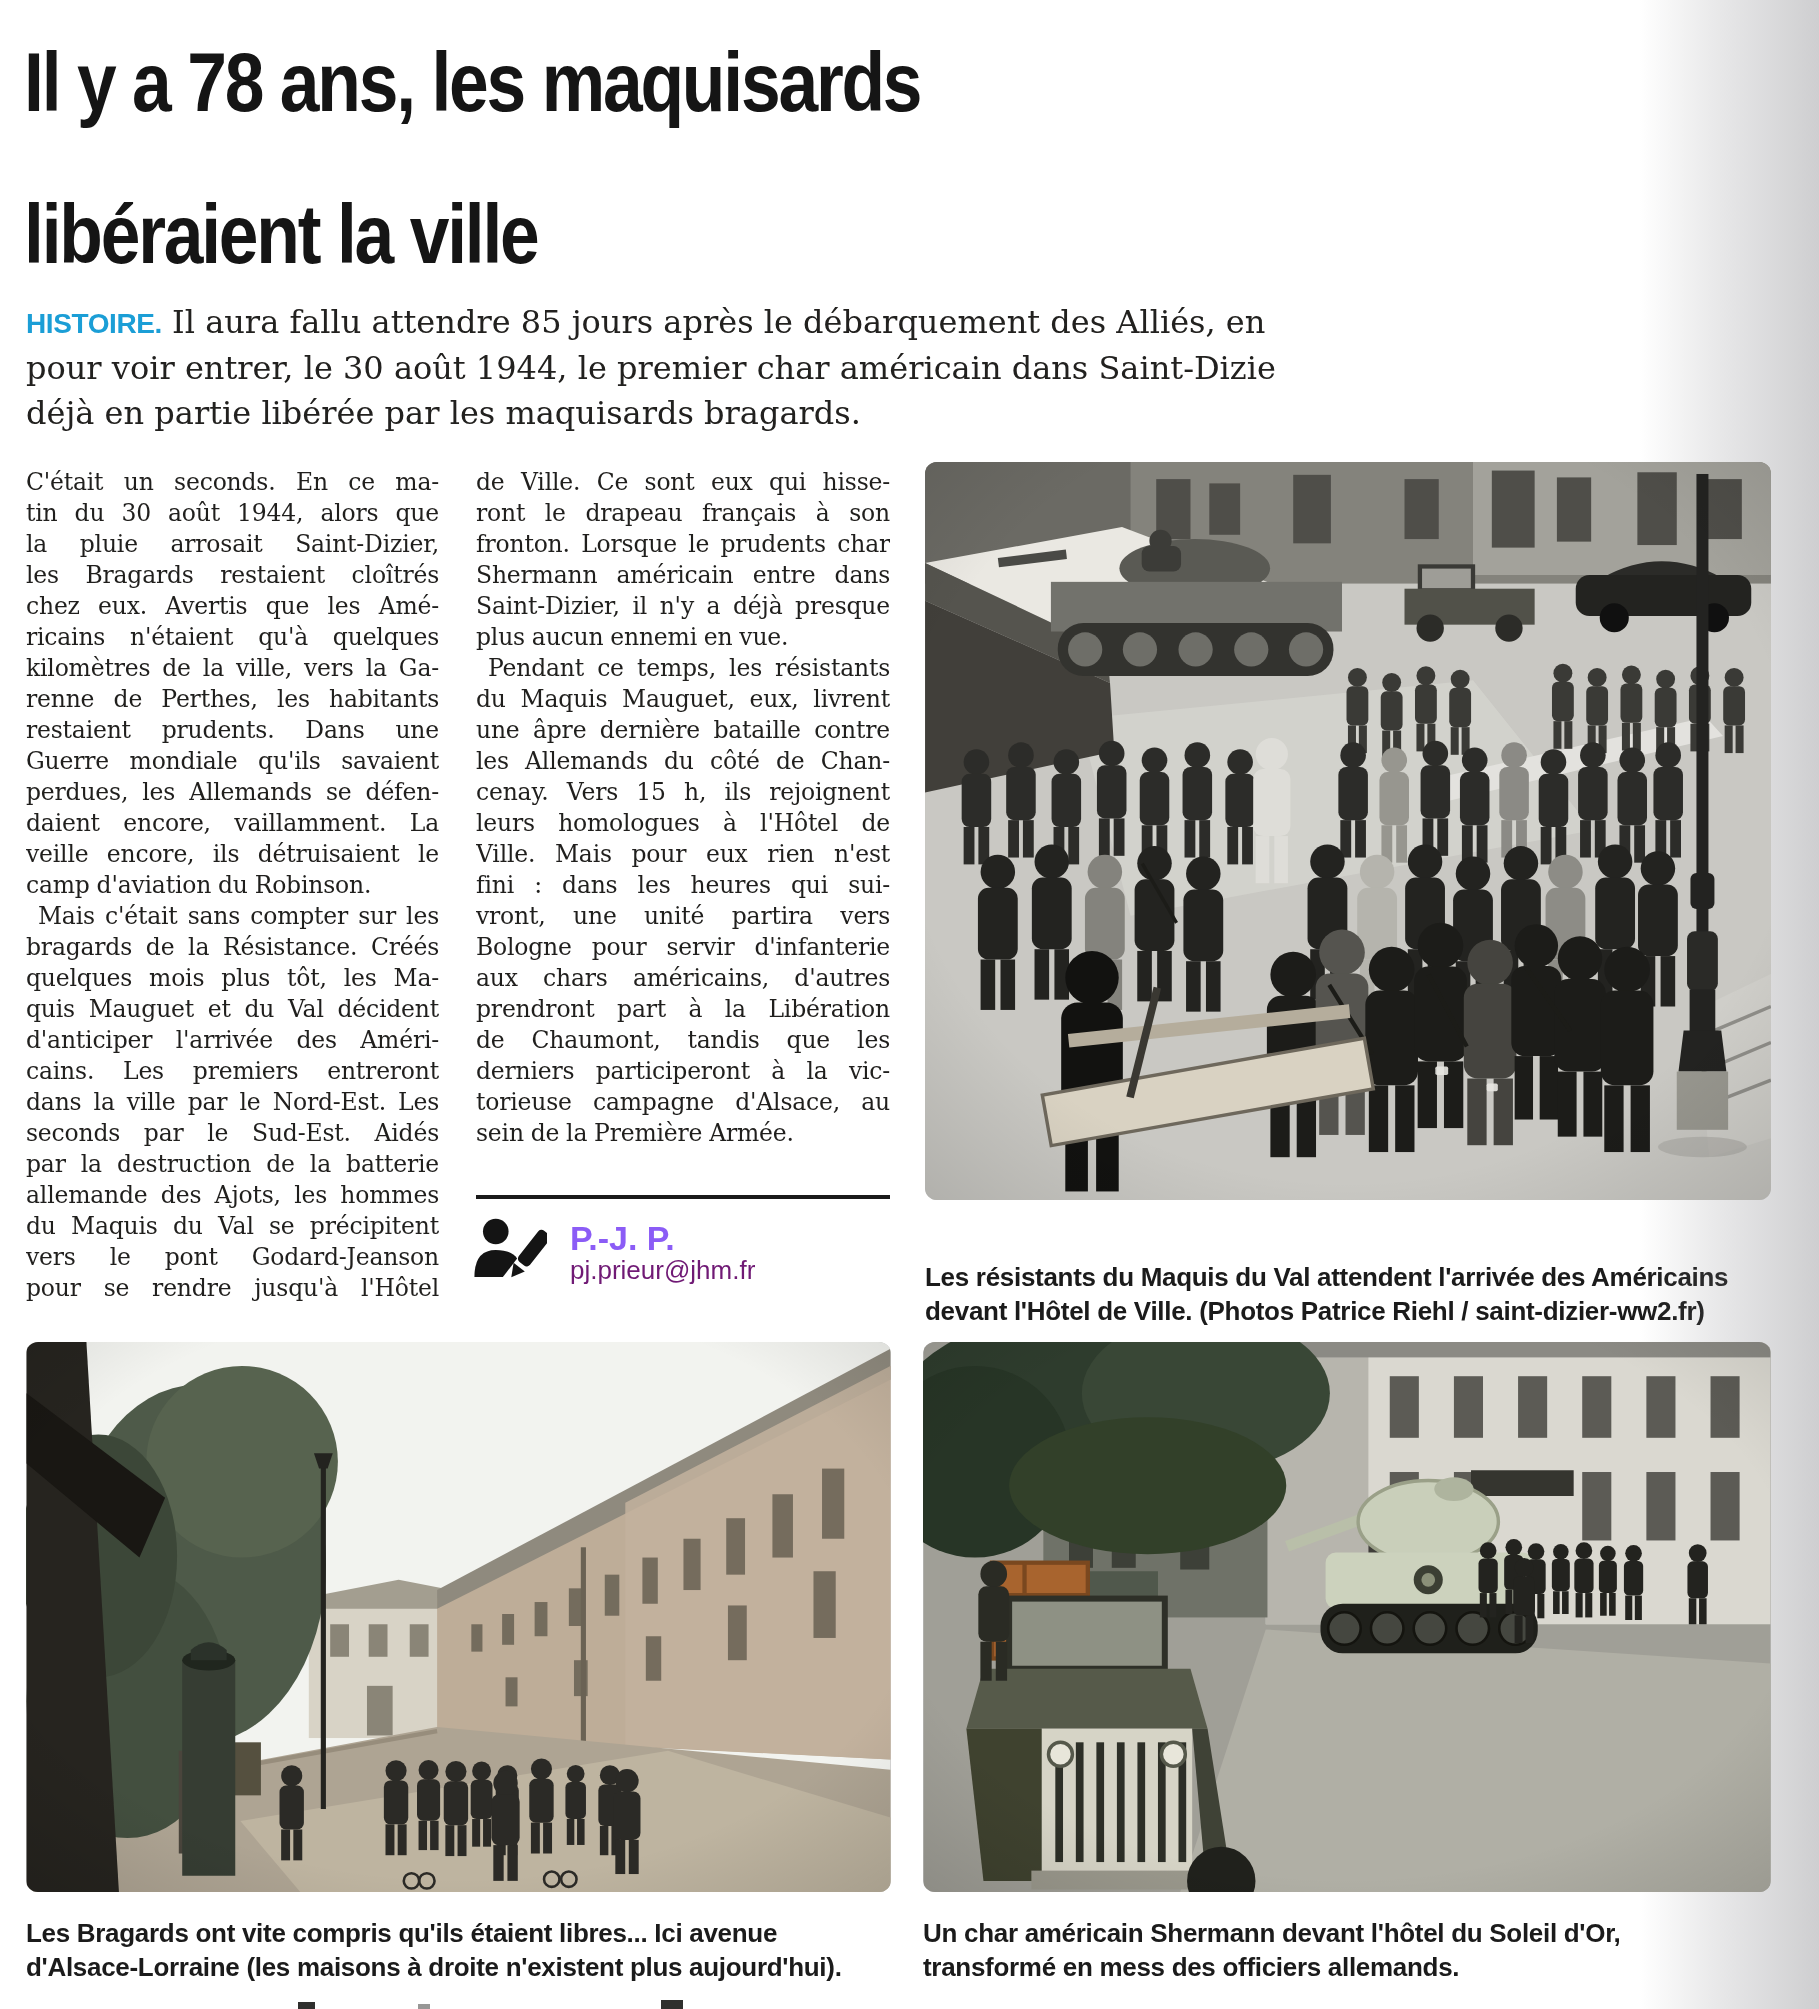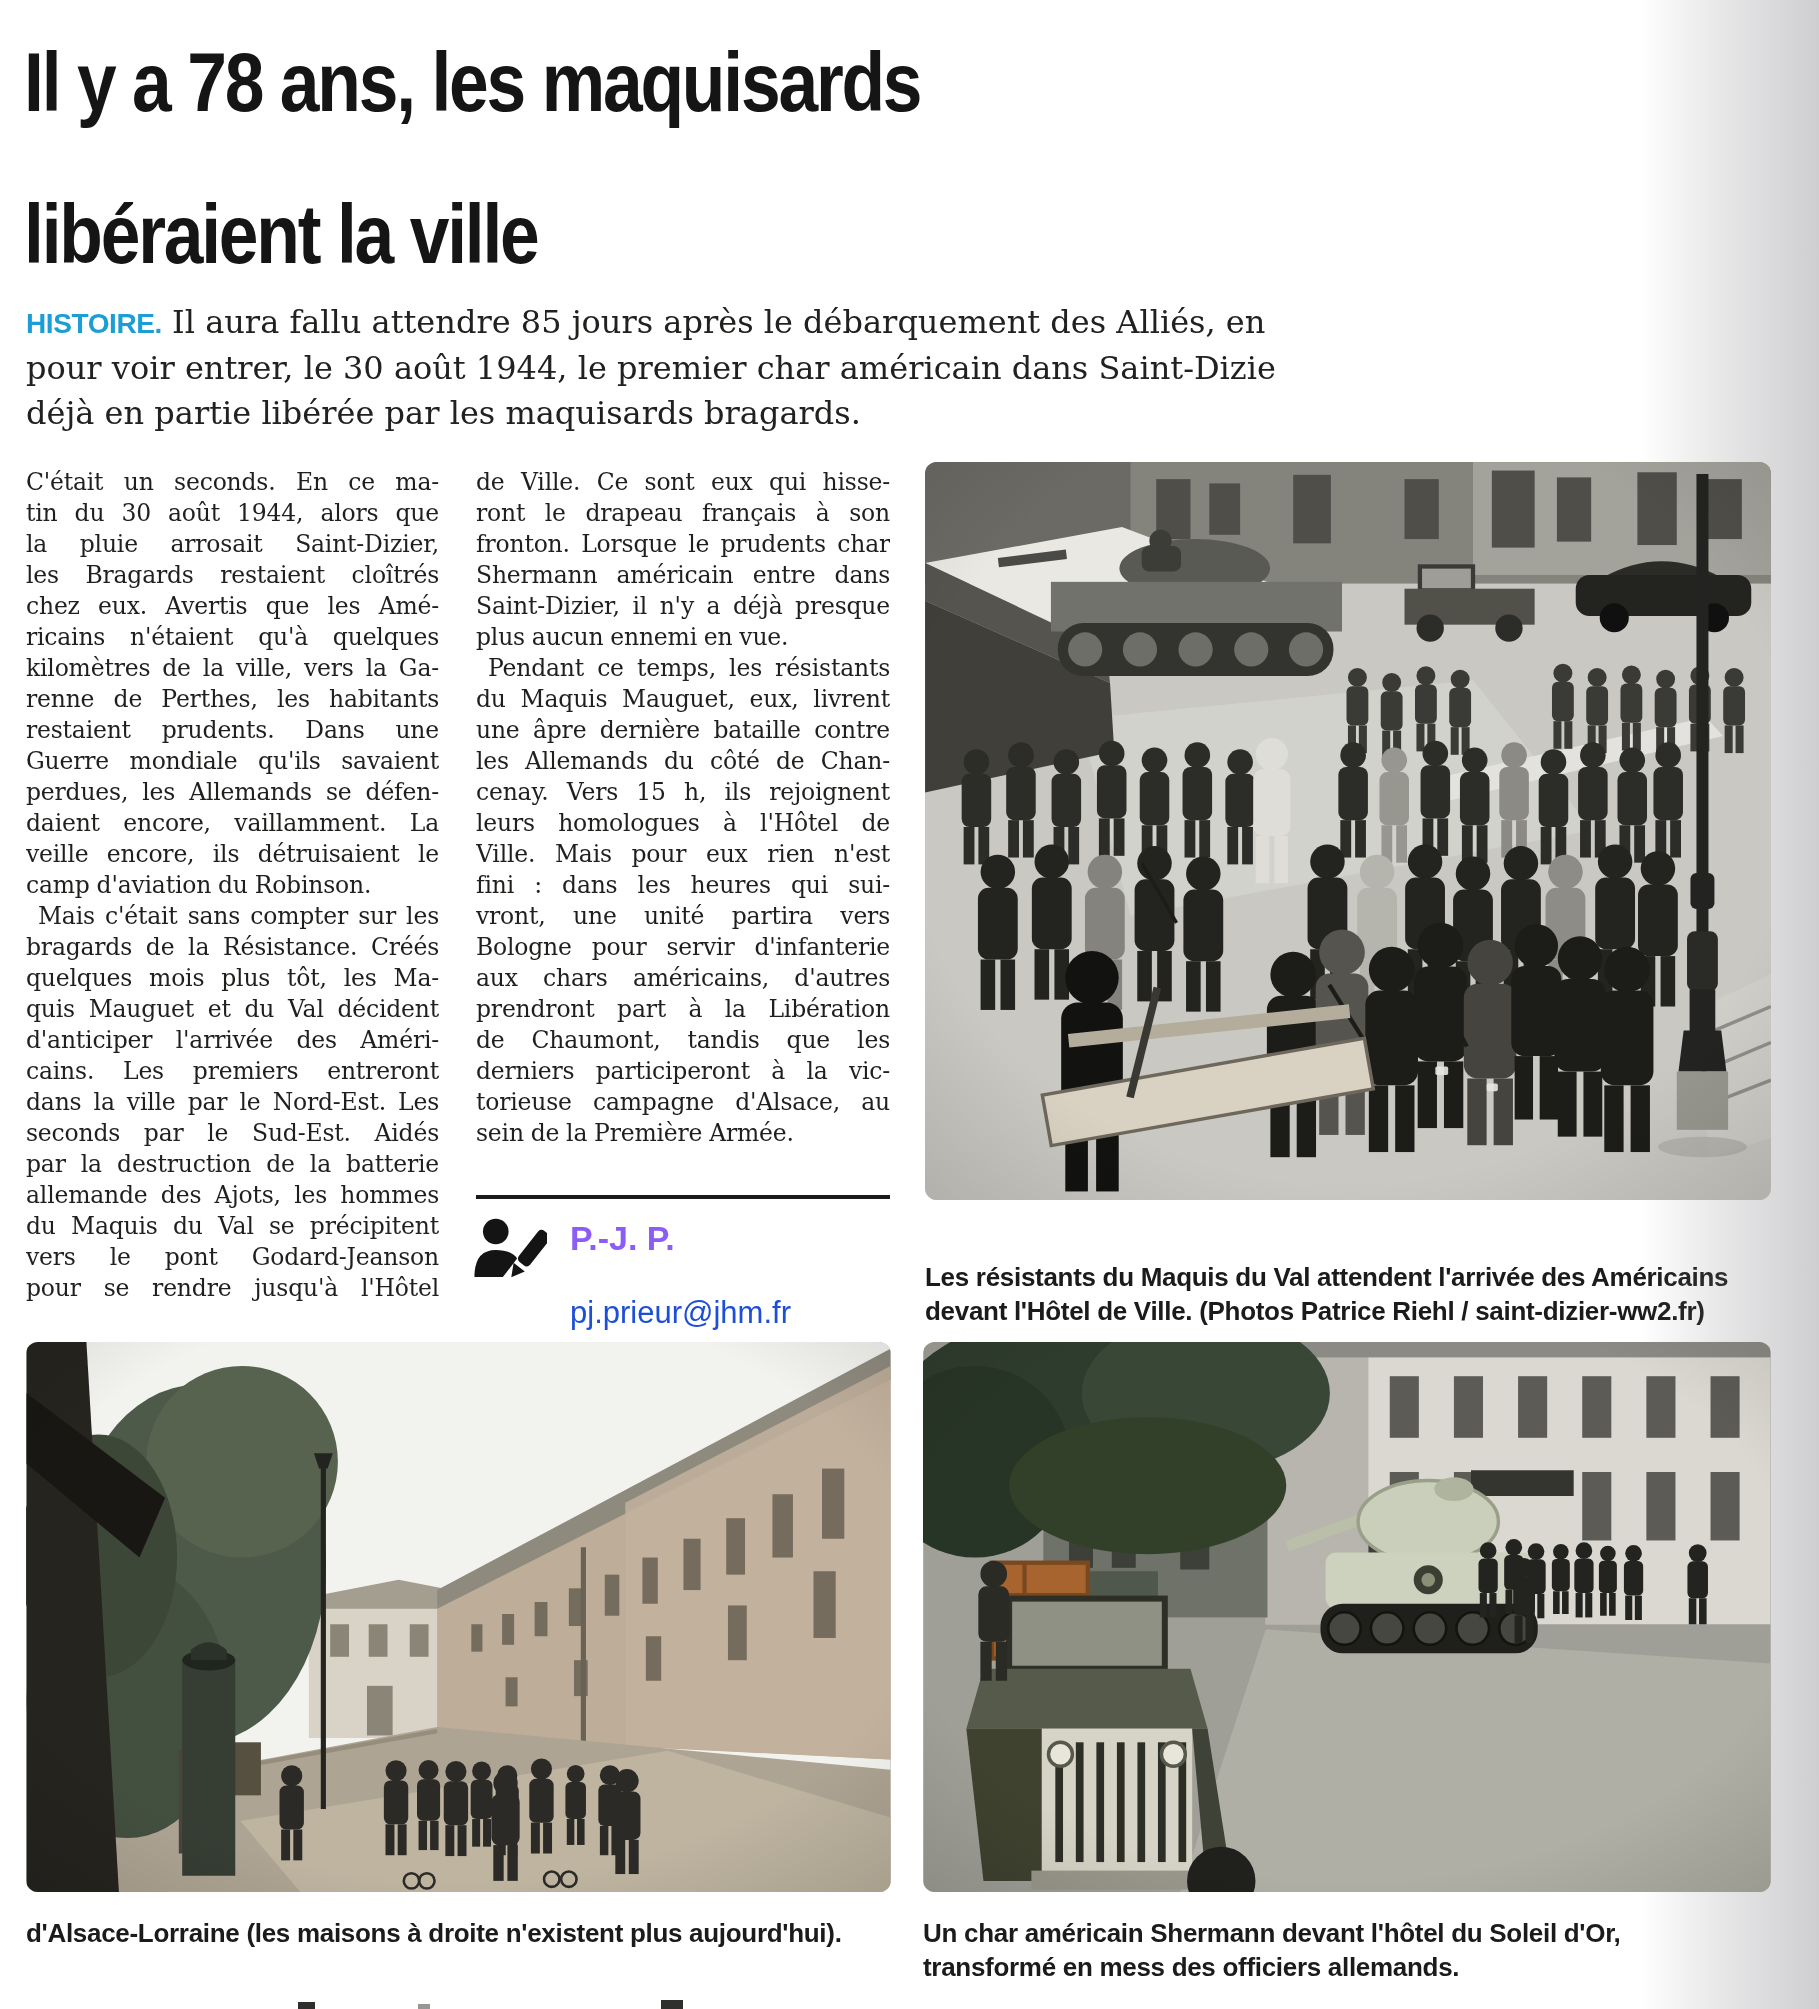--- a/index.html
+++ b/index.html
@@ -30,21 +30,21 @@
   #col2{left:476px;width:414px;}
   .tline{height:31px;line-height:31px;text-align:justify;text-align-last:justify;
          overflow:hidden;letter-spacing:-0.2px;word-spacing:-0.4px;}
   .tline.end{text-align-last:left;}
   .tline.indent{text-indent:12px;}
 
   
   #col-rule{left:476px;top:1195px;width:414px;height:4.3px;background:#1a1a1a;}
   #byline-icon{left:473px;top:1216px;width:74px;height:68px;}
   #byline-name{left:570px;top:1219px;font-size:34px;font-weight:bold;color:#8b5cf6;}
-  #byline-email{left:570px;top:1295px;font-size:31px;color:#1d4ed8;}
+  #byline-email{left:570px;top:1255px;font-size:26px;color:#701a75;}
 
   
   .photo{position:absolute;border-radius:12px;overflow:hidden;z-index:2;background:#bbb;}
   .photo svg{display:block;width:100%;height:100%;}
   #photo1{left:925px;top:462px;width:846px;height:738px;}
   #photo2{left:26px;top:1342px;width:865px;height:550px;}
   #photo3{left:923px;top:1342px;width:848px;height:550px;}
 
   
   .cap{position:absolute;font-weight:bold;font-size:26px;line-height:34px;
@@ -488,20 +488,21 @@
     <polygon points="284,152 302,152 330,330 300,330" fill="#3f4236"></polygon>
     <rect x="96" y="318" width="216" height="22" fill="#9a988c"></rect>
     <circle cx="318" cy="330" r="40" fill="#20211c"></circle>
     <use href="#fig" transform="translate(52,96) scale(2.4)" fill="#2a2b24"></use>
   </g>
   <rect width="990" height="643" fill="url(#vig)"></rect>
 </svg>
 </div>
 
 <div id="cap2" class="cap">
+  <div class="cap-line">Les Bragards ont vite compris qu'ils étaient libres... Ici avenue</div>
   <div class="cap-line">d'Alsace-Lorraine (les maisons à droite n'existent plus aujourd'hui).</div>
 </div>
 <div id="cap3" class="cap">
   <div class="cap-line">Un char américain Shermann devant l'hôtel du Soleil d'Or,</div>
   <div class="cap-line">transformé en mess des officiers allemands.</div>
 </div>
 
 <div class="fragment" style="left:298px;top:2002px;width:17px;height:7.7px;"></div>
 <div class="fragment" style="left:418px;top:2004px;width:12px;height:5.1px;opacity:.5;"></div>
 <div class="fragment" style="left:661px;top:2000px;width:22px;height:9.4px;"></div>

